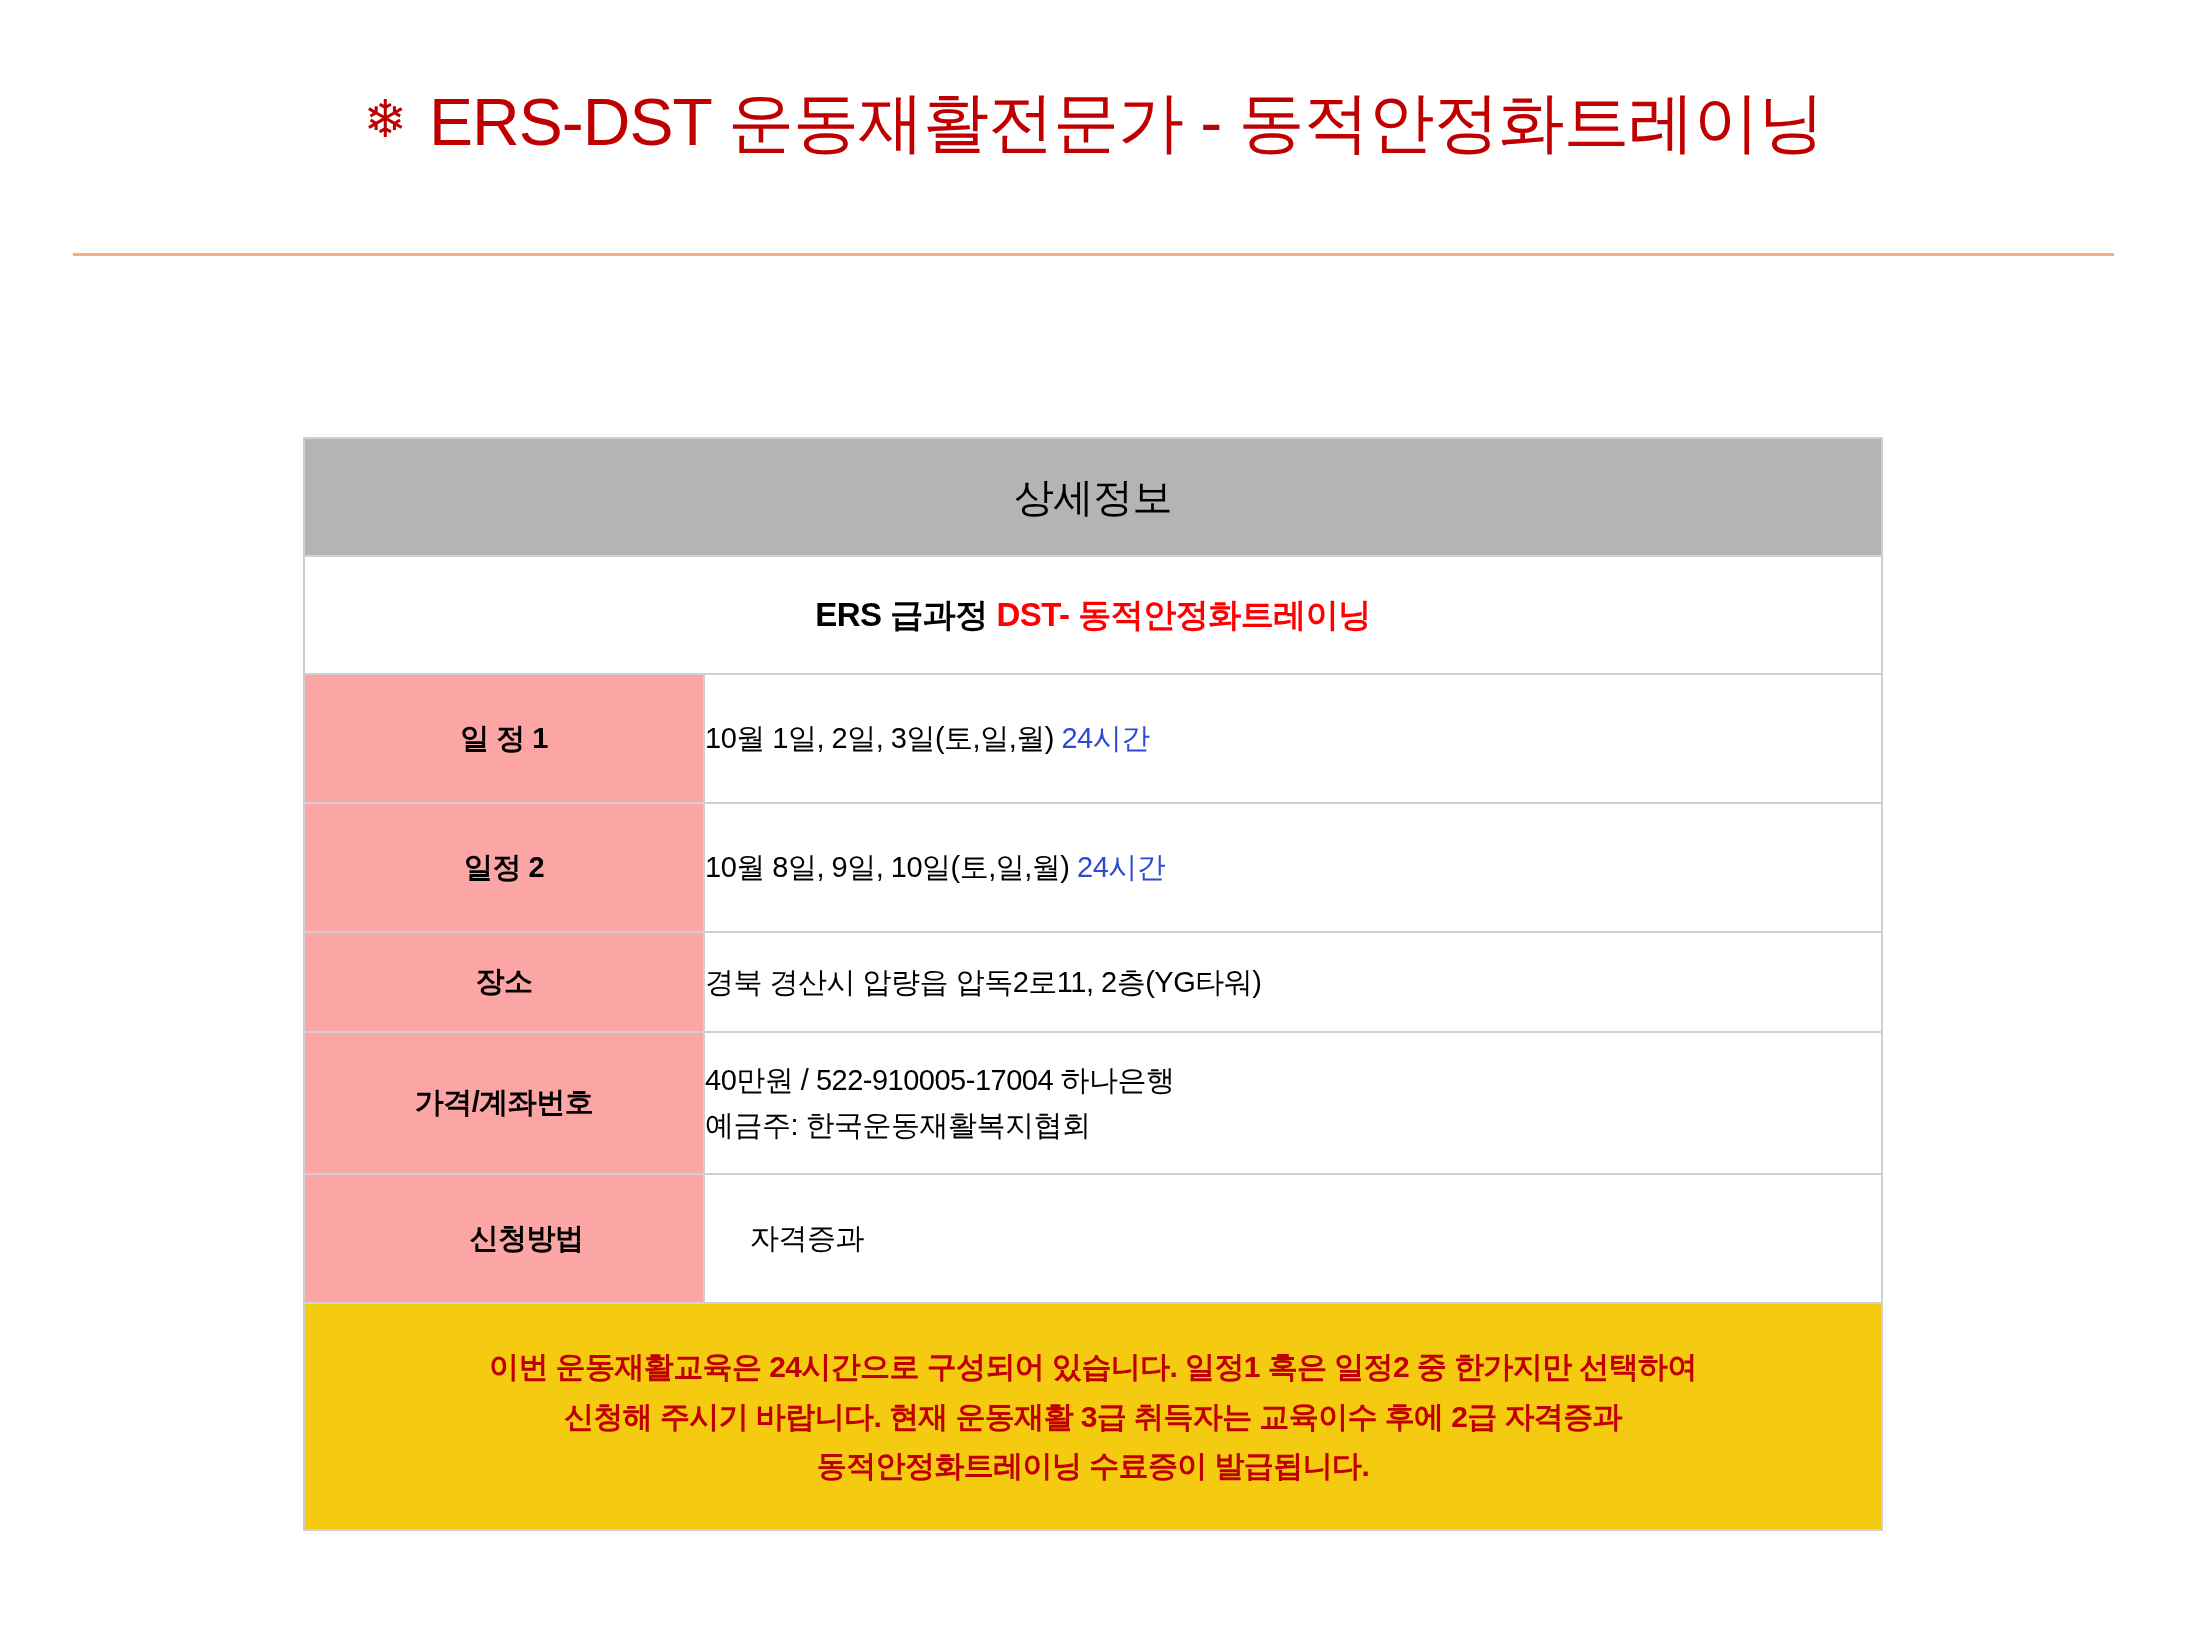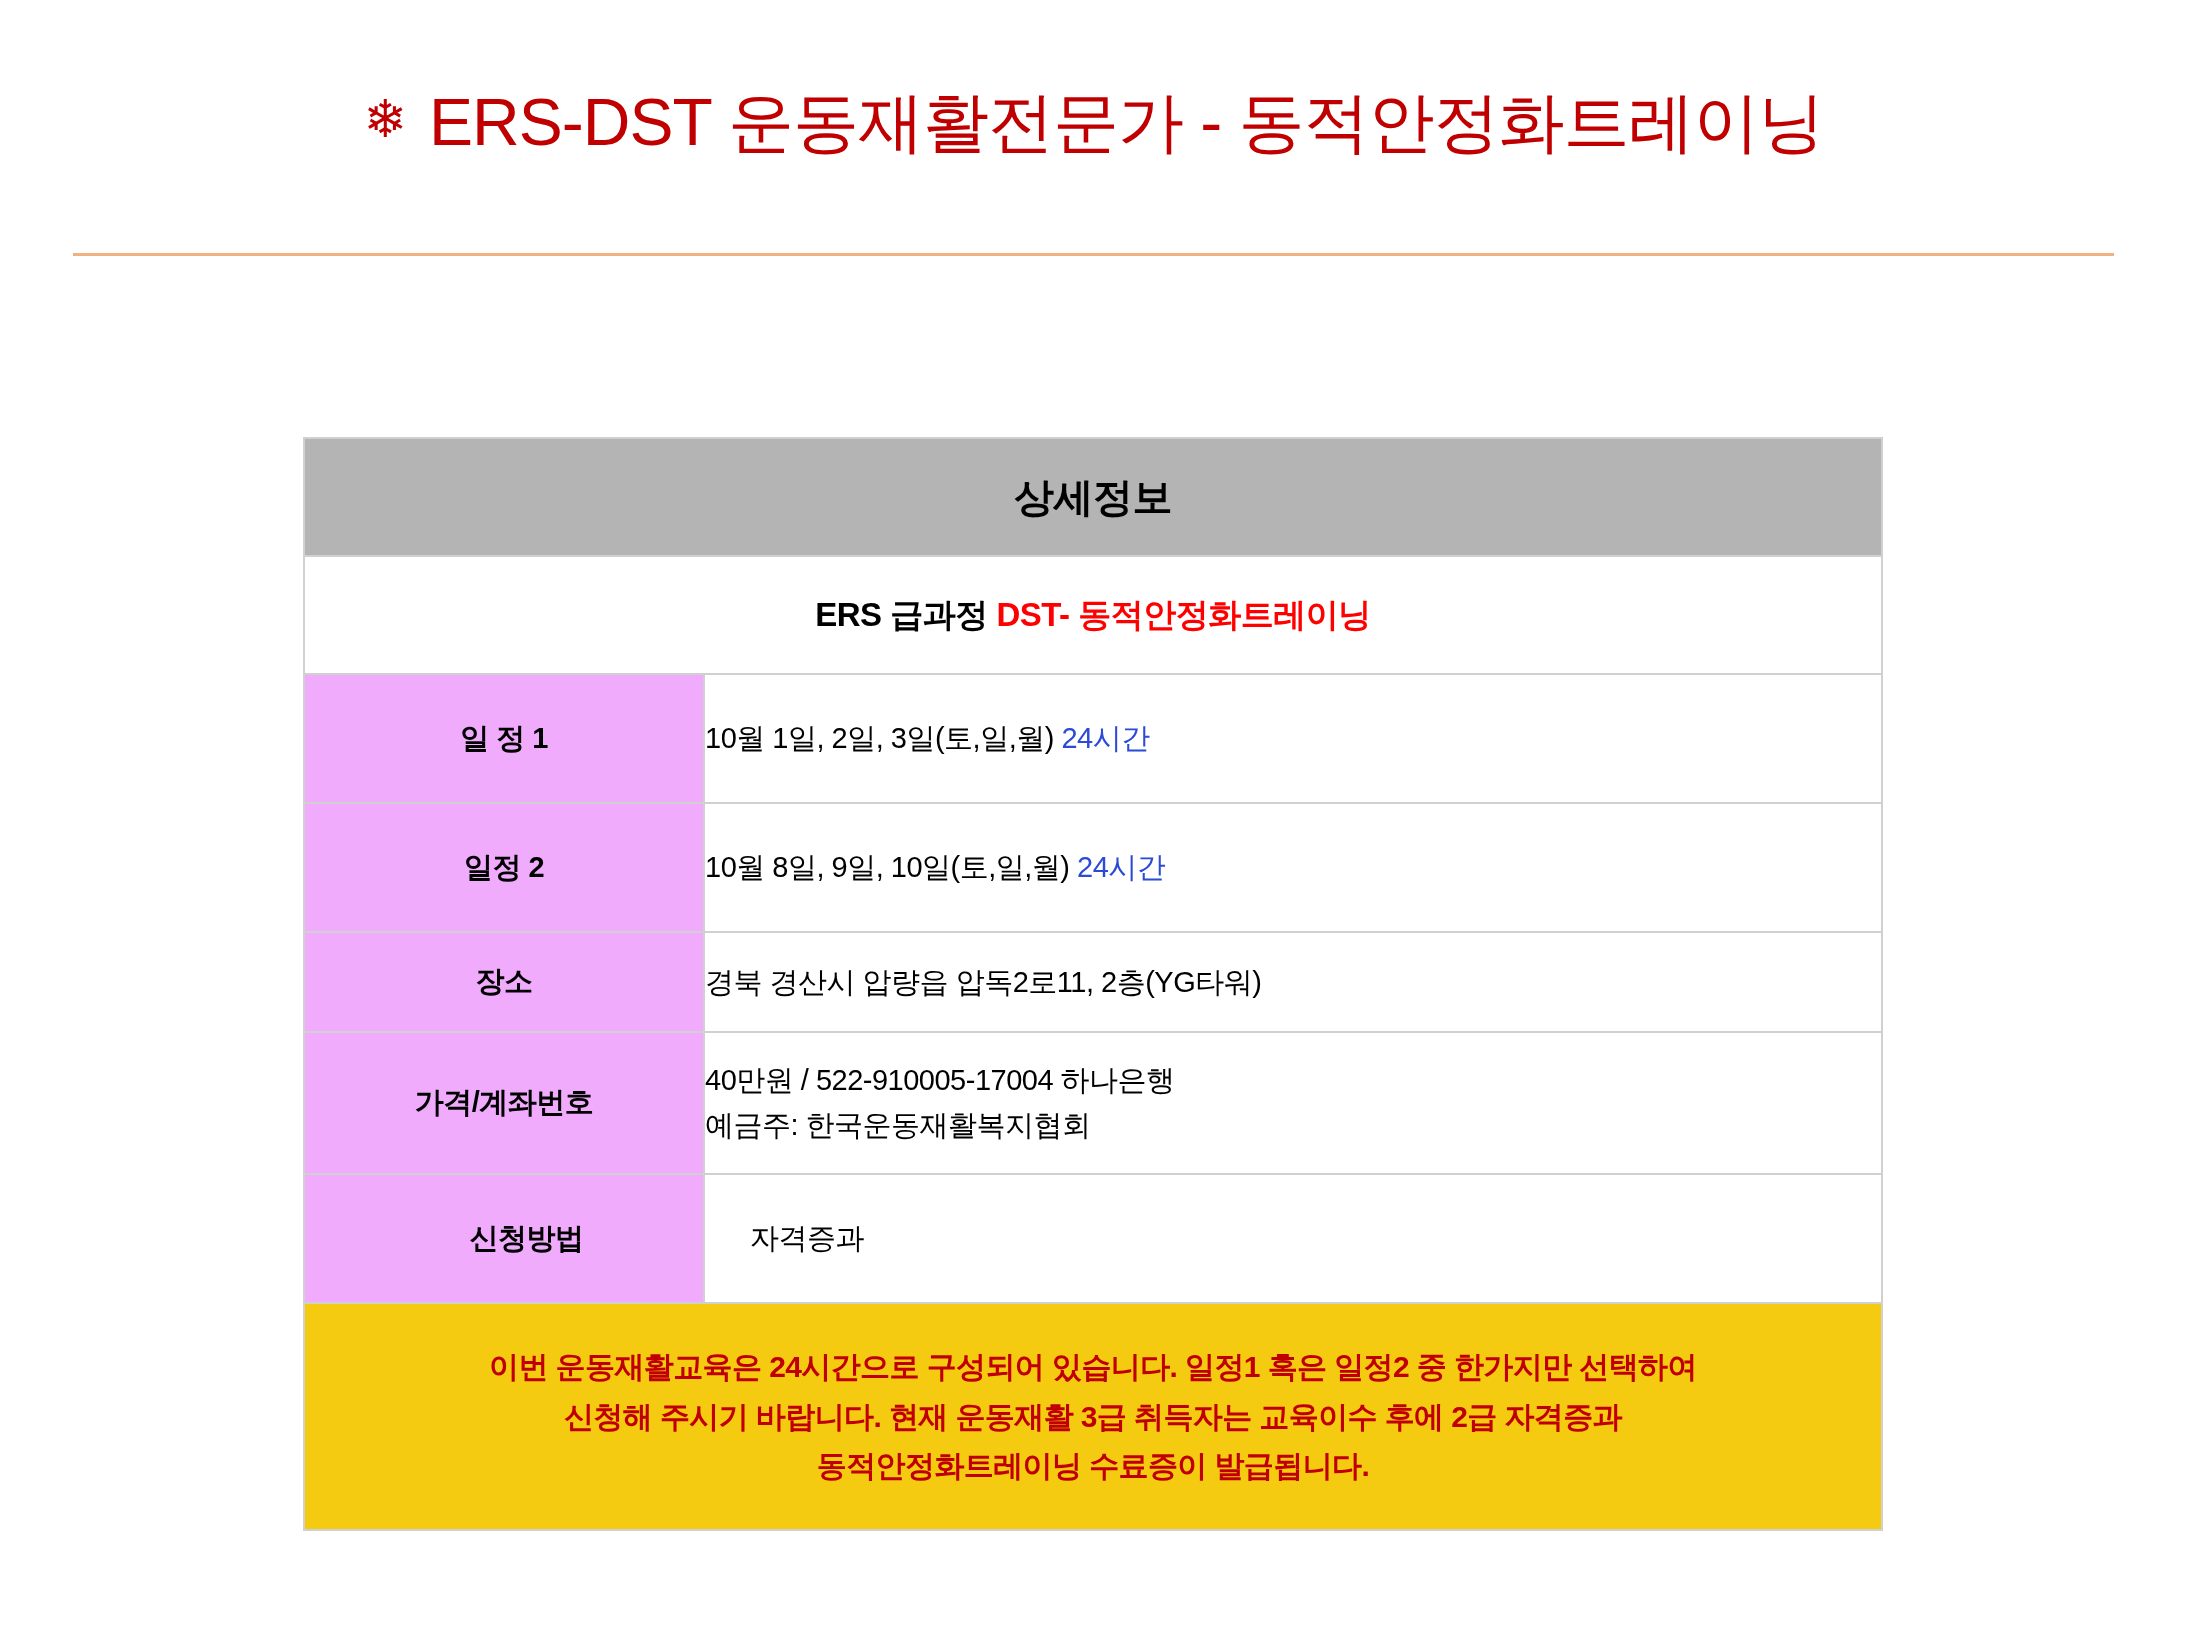--- a/index.html
+++ b/index.html
@@ -61,38 +61,38 @@
   }
   .info-table td {
     border: 2px solid #D0D0D0;
     padding: 0;
   }
 
   .row-header td {
     background: #B4B4B4;
     text-align: center;
     font-size: 40px;
-    font-weight: bold;
+    font-weight: normal;
     height: 116px;
     letter-spacing: -0.5px;
   }
 
   .row-subtitle td {
     background: #FFFFFF;
     text-align: center;
     height: 116px;
     font-size: 33px;
     font-weight: bold;
     letter-spacing: -0.5px;
     border-radius: 24px;
   }
   .sub-red { color: #FF0000; }
 
   .label-cell {
-    background: #f0abfc;
+    background: #fca5a5;
     text-align: center;
     font-size: 29px;
     font-weight: bold;
     width: 400px;
     letter-spacing: -0.5px;
   }
   .value-cell {
     background: #FFFFFF;
     text-align: left;
     font-size: 29px;

